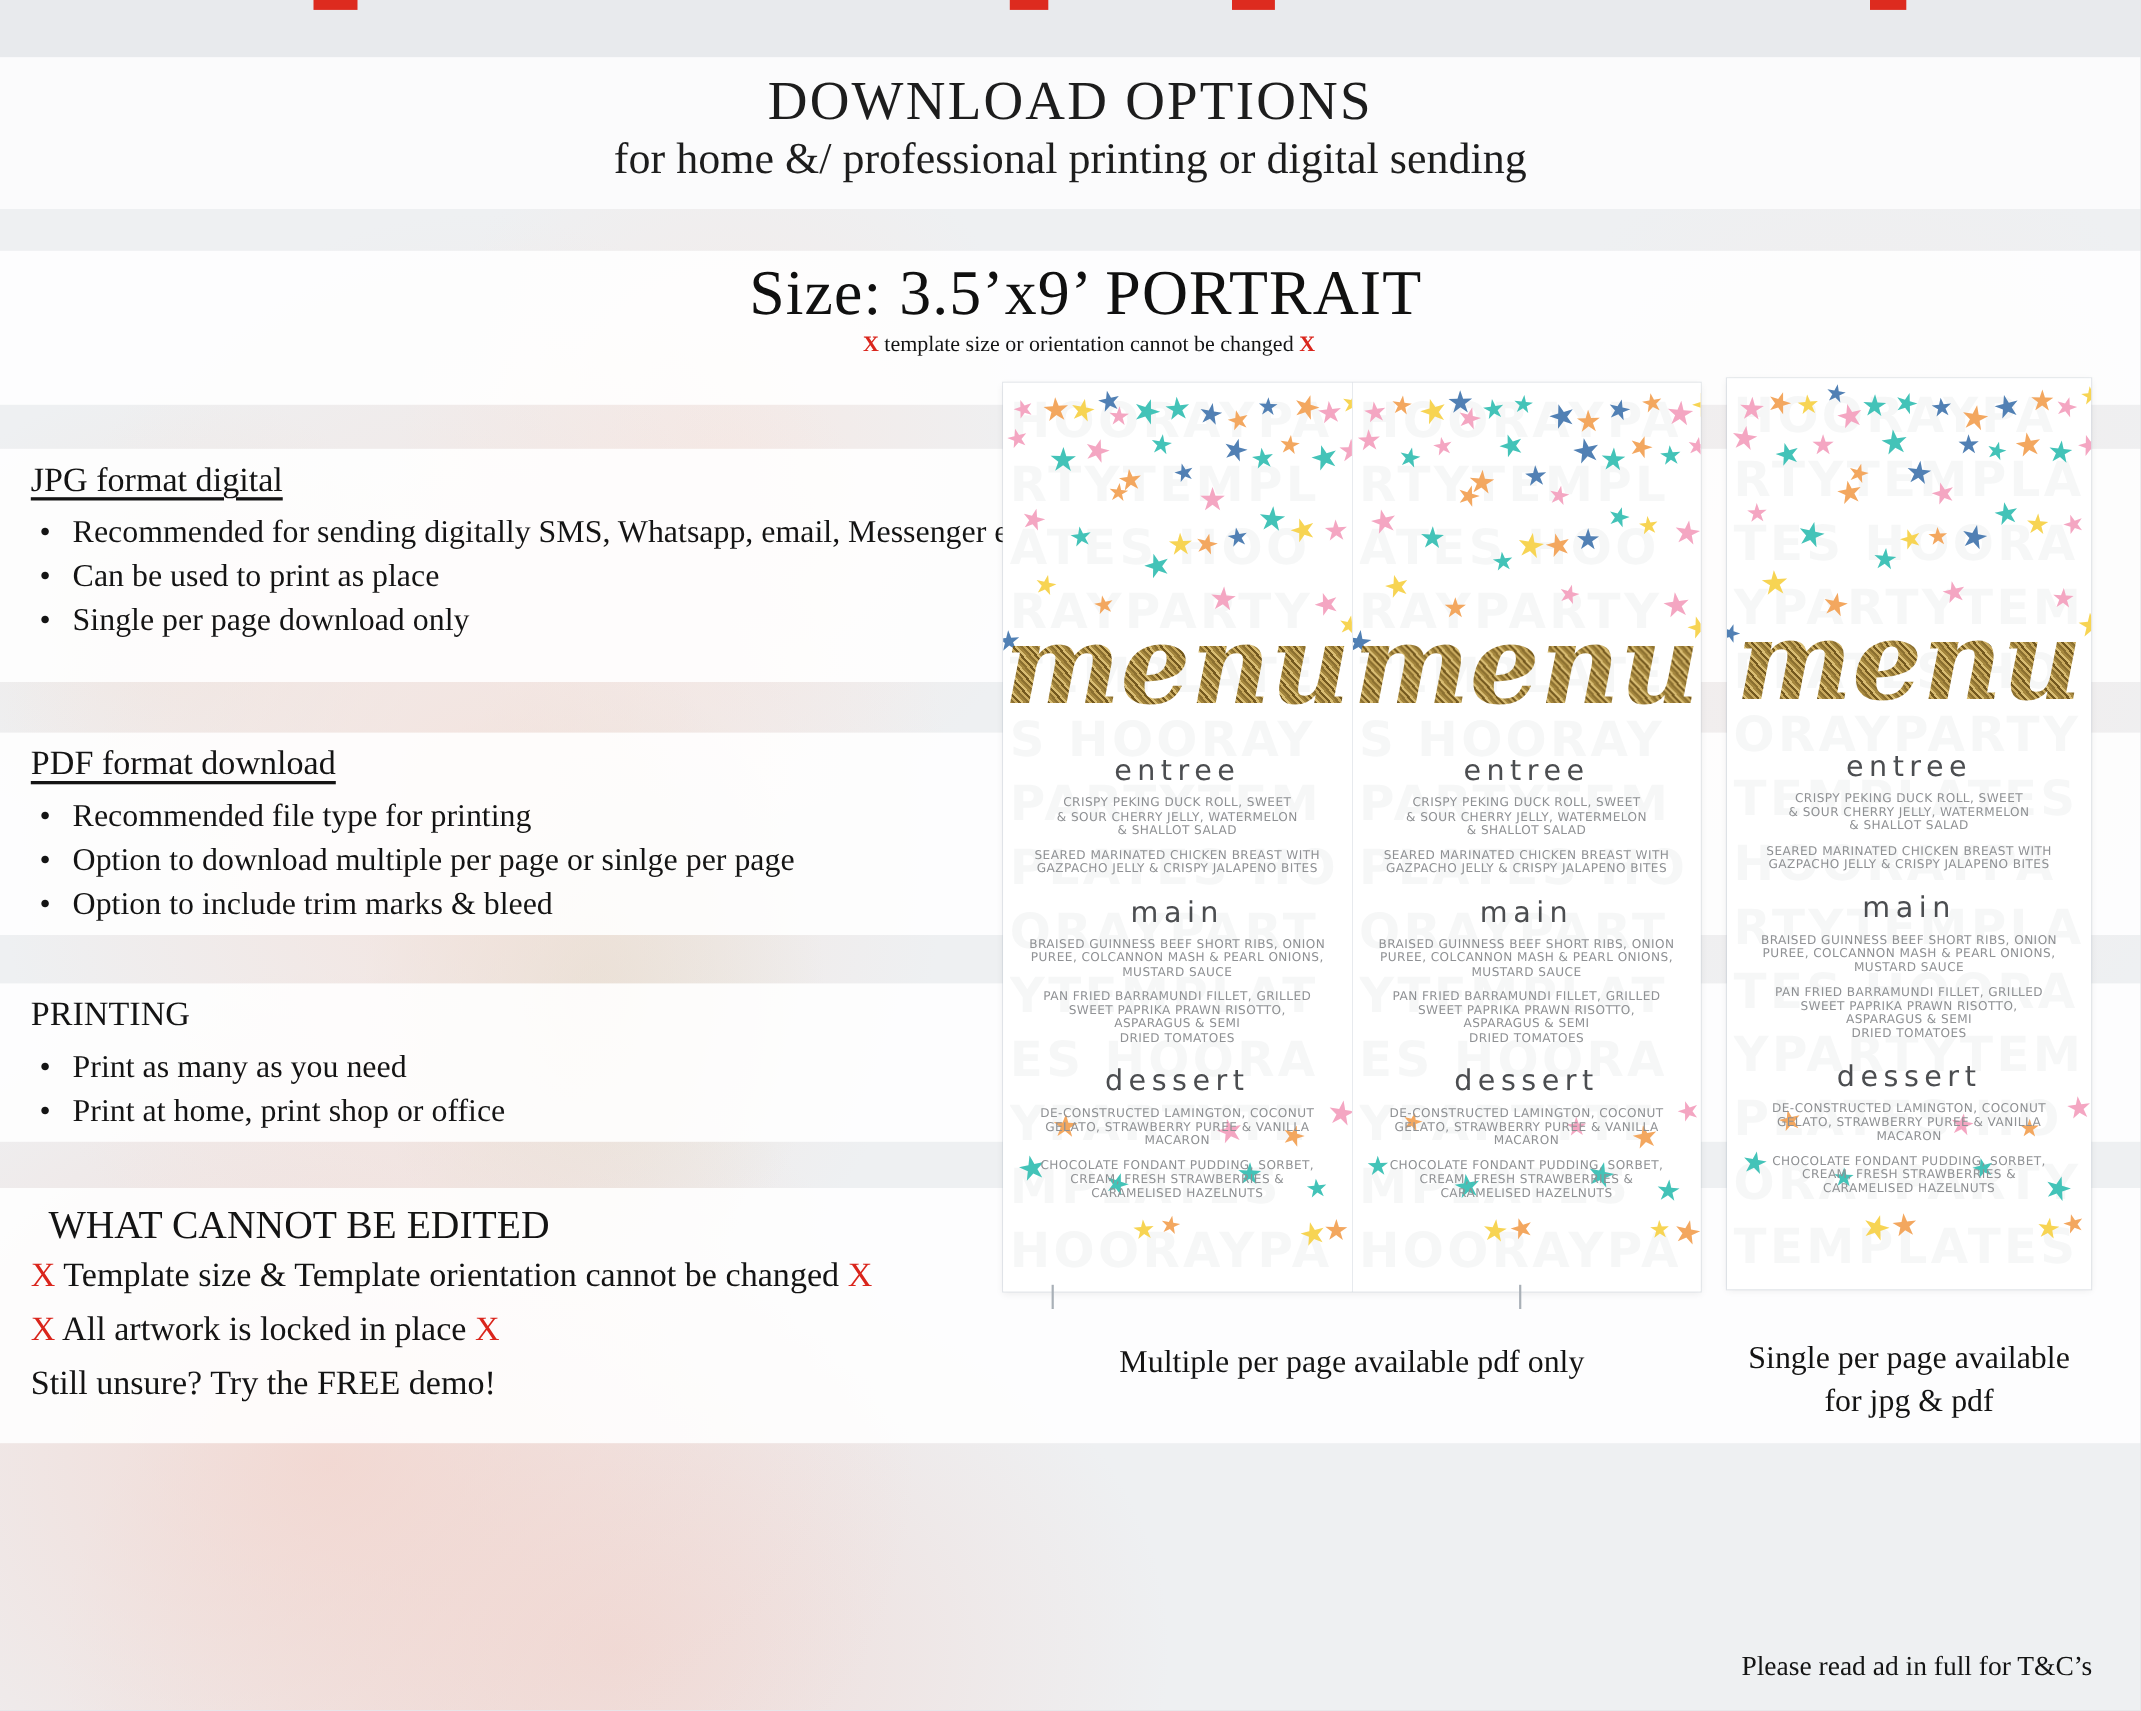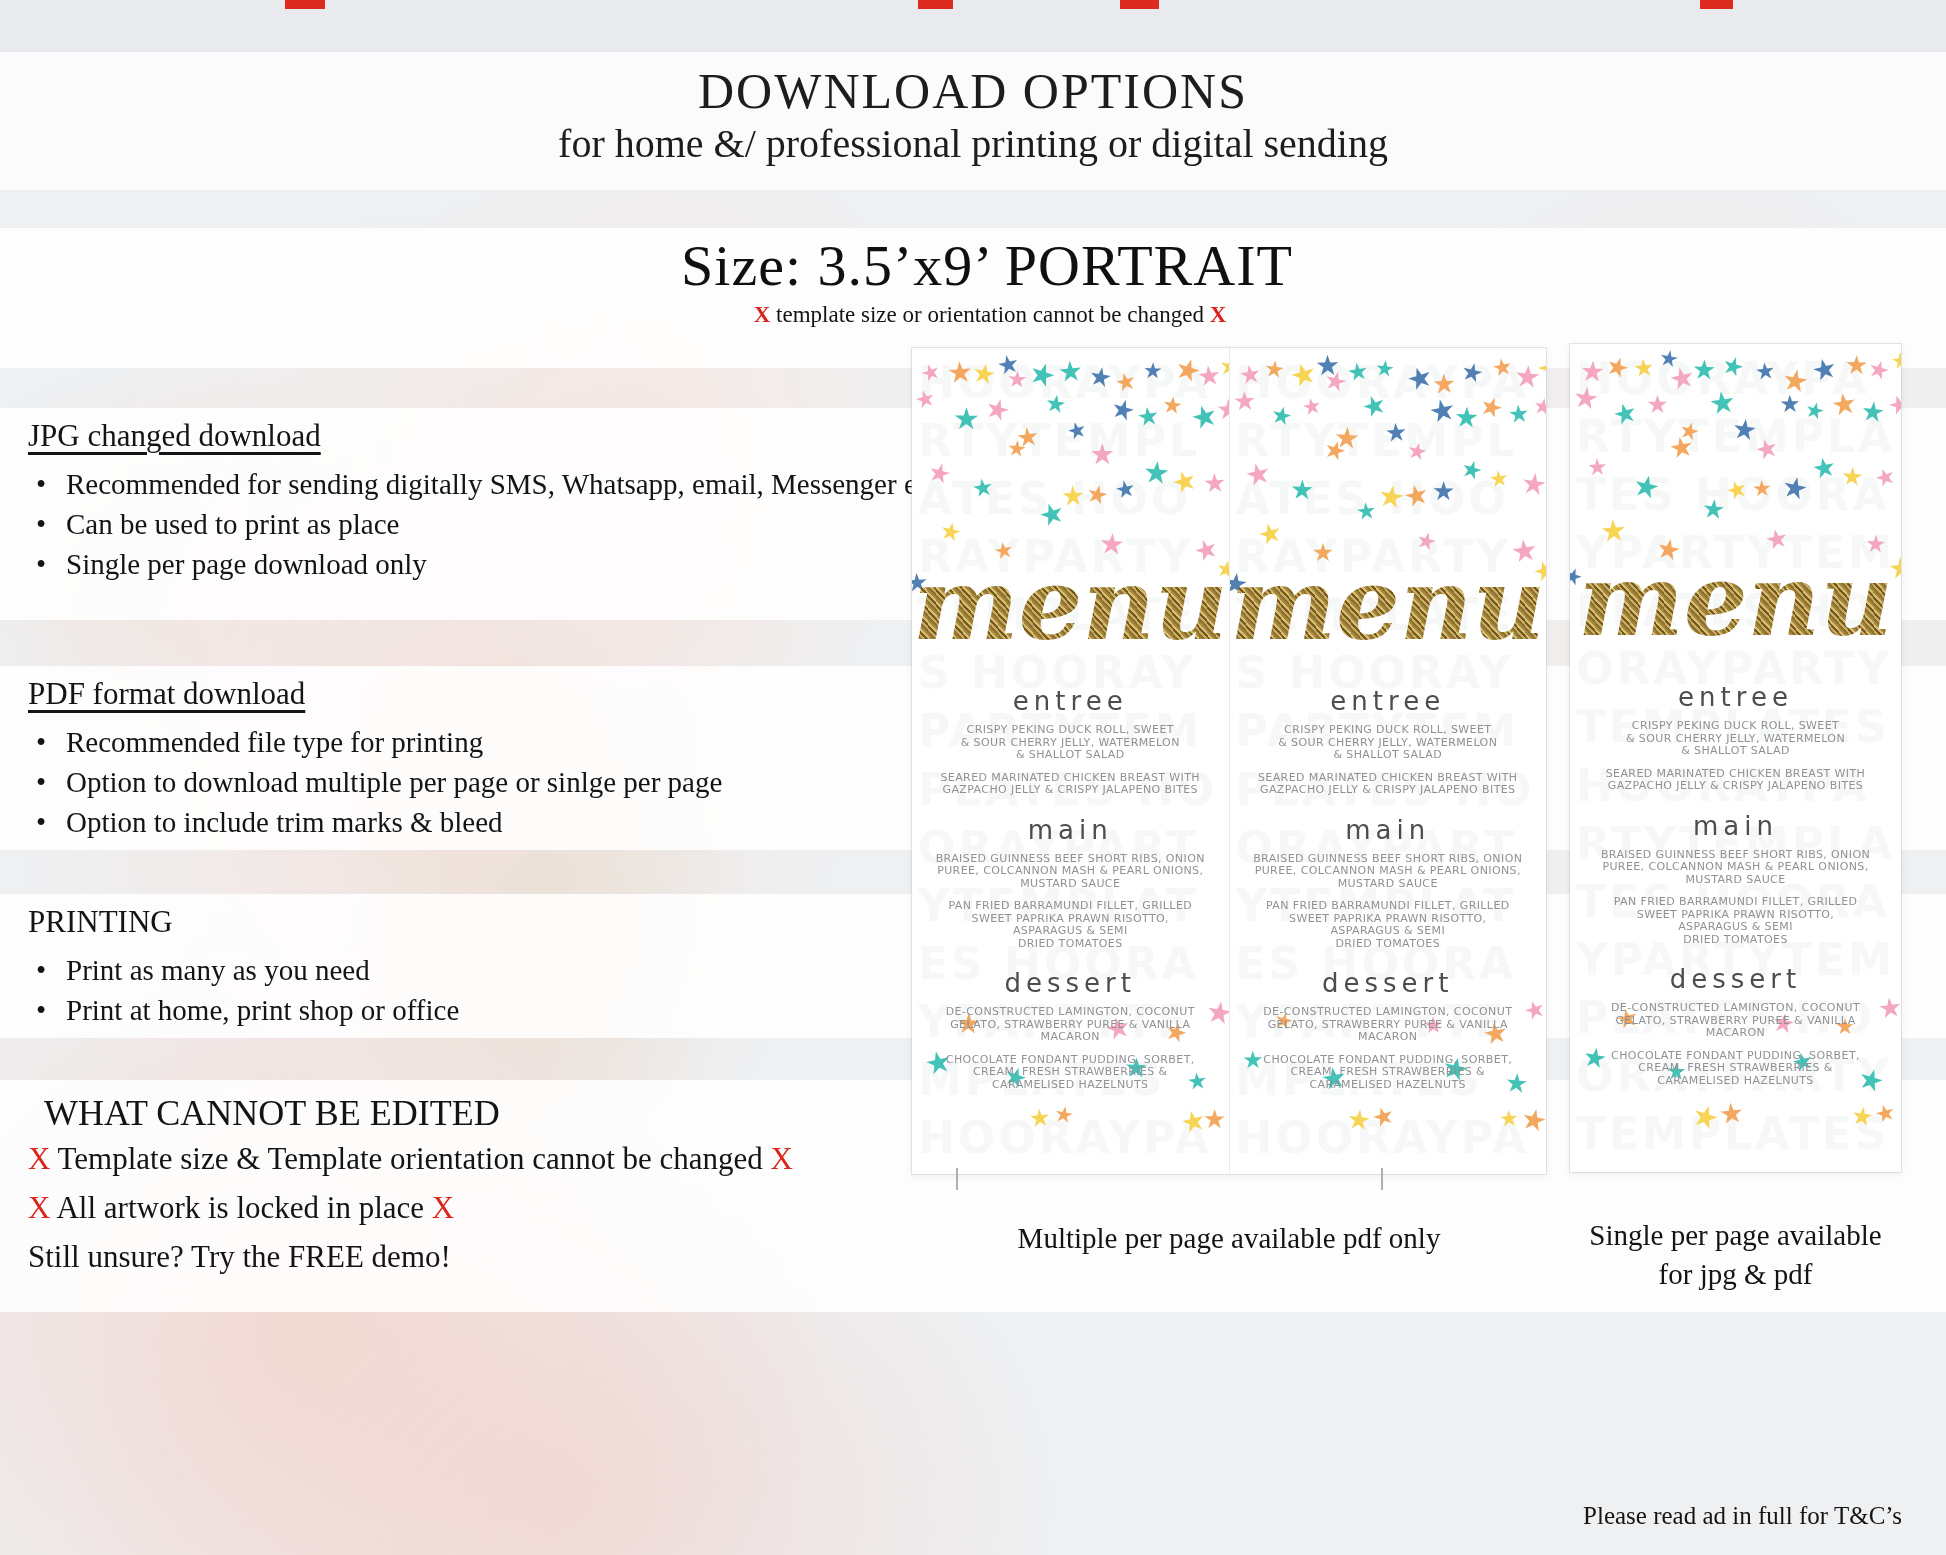--- a/index.html
+++ b/index.html
@@ -24,21 +24,21 @@
   .header-subtitle{font-size:40px;margin-top:0px;color:#1d1d1d;}
 
   .band{position:absolute;left:0;width:100%;background:rgba(255,255,255,0.87);}
   #band-size{top:228px;height:140px;text-align:center;}
   #band-jpg{top:408px;height:212px;}
   #band-pdf{top:666px;height:184px;}
   #band-printing{top:894px;height:144px;}
   #band-edit{top:1080px;height:232px;}
 
   .size-heading{font-size:58px;letter-spacing:1px;padding:4px 0 0 28px;color:#101010;}
-  .size-note{font-size:23px;padding-left:34px;margin-top:3px;}
+  .size-note{font-size:20px;padding-left:34px;margin-top:3px;}
   .rx{color:#da251c;font-weight:bold;}
   .rx-light{color:#da251c;}
 
   .block-heading{font-size:31px;padding:10px 0 0 28px;text-decoration:underline;text-underline-offset:6px;}
   .block-heading.no-underline{text-decoration:none;}
   .bullets{list-style:none;margin:10px 0 0 0;padding:0 0 0 30px;max-width:930px;}
   .bullets li{position:relative;font-size:29px;line-height:40px;padding-left:36px;}
   .bullets li::before{content:"\2022";position:absolute;left:6px;top:0;}
 
   .edit-heading{font-size:36px;padding:12px 0 0 44px;}
@@ -96,21 +96,21 @@
   <div class="band" id="band-size">
     <div class="size-heading">Size: 3.5’x9’ PORTRAIT</div>
     <div class="size-note">
       <span class="rx">X</span>
       <span>template size or orientation cannot be changed</span>
       <span class="rx">X</span>
     </div>
   </div>
 
   <div class="band" id="band-jpg">
-    <div class="block-heading">JPG changed download</div>
+    <div class="block-heading">JPG format digital</div>
     <ul class="bullets">
       <li>Recommended for sending digitally SMS, Whatsapp, email, Messenger etc.</li>
       <li>Can be used to print as place</li>
       <li>Single per page download only</li>
     </ul>
   </div>
 
   <div class="band" id="band-pdf">
     <div class="block-heading">PDF format download</div>
     <ul class="bullets">

